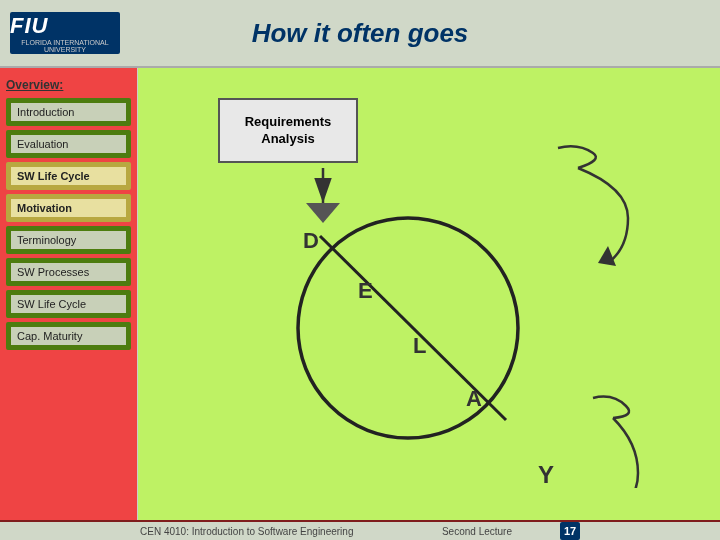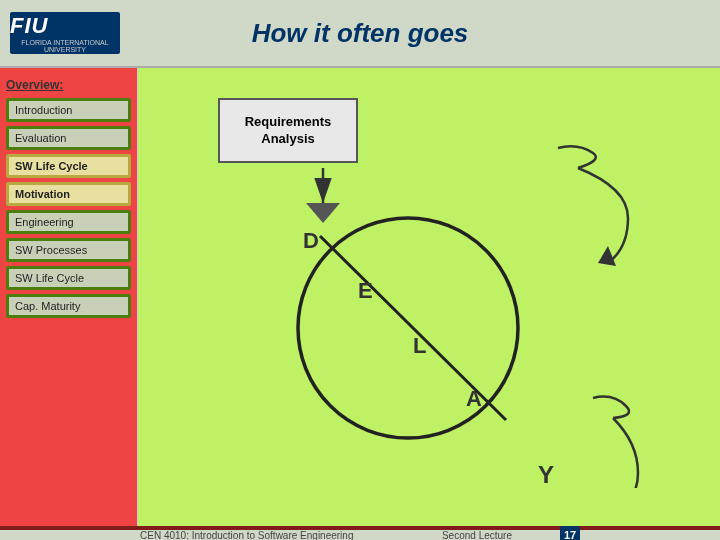--- a/index.html
+++ b/index.html
@@ -80,21 +80,21 @@
       margin-bottom: 6px;
       text-decoration: underline;
     }
     .sidebar-item {
       display: block;
       width: 100%;
       margin-bottom: 4px;
       padding: 3px 6px;
       font-size: 11px;
       background: #c8d0b8;
-      border: 3px solid #4d7c0f;
+      border: 5px solid #4d7c0f;
       cursor: pointer;
       text-align: left;
       color: #222;
       border-radius: 2px;
     }
     .sidebar-item.active {
       background: #e8e0a0;
       border-color: #b8a840;
       font-weight: bold;
     }
@@ -140,23 +140,23 @@
       color: #333;
       border-radius: 3px;
     }
 
     
     .footer {
       position: absolute;
       bottom: 0;
       left: 0;
       right: 0;
-      height: 14px;
+      height: 20px;
       background: #d0d8c8;
-      border-top: 4px solid #7f1d1d;
+      border-top: 2px solid #7f1d1d;
       display: flex;
       align-items: center;
       justify-content: space-between;
       padding: 0 140px 0 140px;
       font-size: 10px;
       color: #444;
     }
     .footer-left {
       font-size: 10px;
       color: #444;
@@ -198,21 +198,21 @@
 </div>
 
 <div class="main-layout">
 
   <div class="sidebar">
     <div class="sidebar-overview">Overview:</div>
     <button class="sidebar-item">Introduction</button>
     <button class="sidebar-item">Evaluation</button>
     <button class="sidebar-item active">SW Life Cycle</button>
     <button class="sidebar-item active">Motivation</button>
-    <button class="sidebar-item">Engineering</button>
+    <button class="sidebar-item">Terminology</button>
     <button class="sidebar-item">SW Processes</button>
     <button class="sidebar-item">SW Life Cycle</button>
     <button class="sidebar-item">Cap. Maturity</button>
   </div>
 
   <div class="content">
 
     <div class="req-box">
       <span>
         <span>Requirements</span><br>

